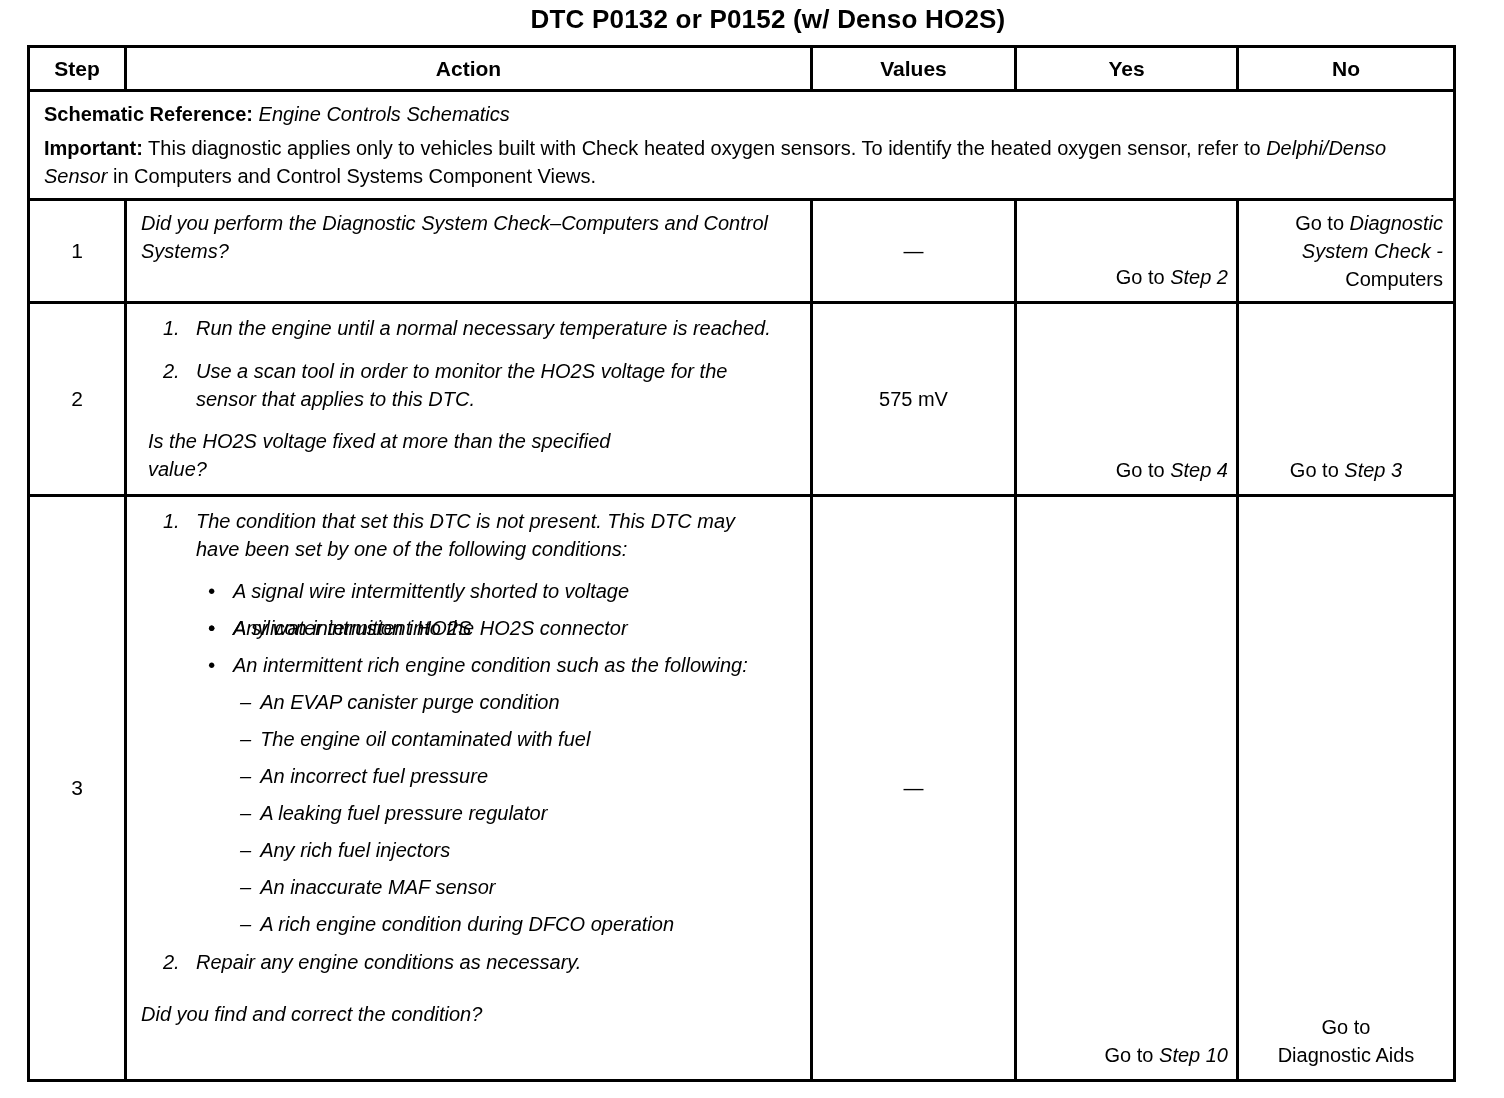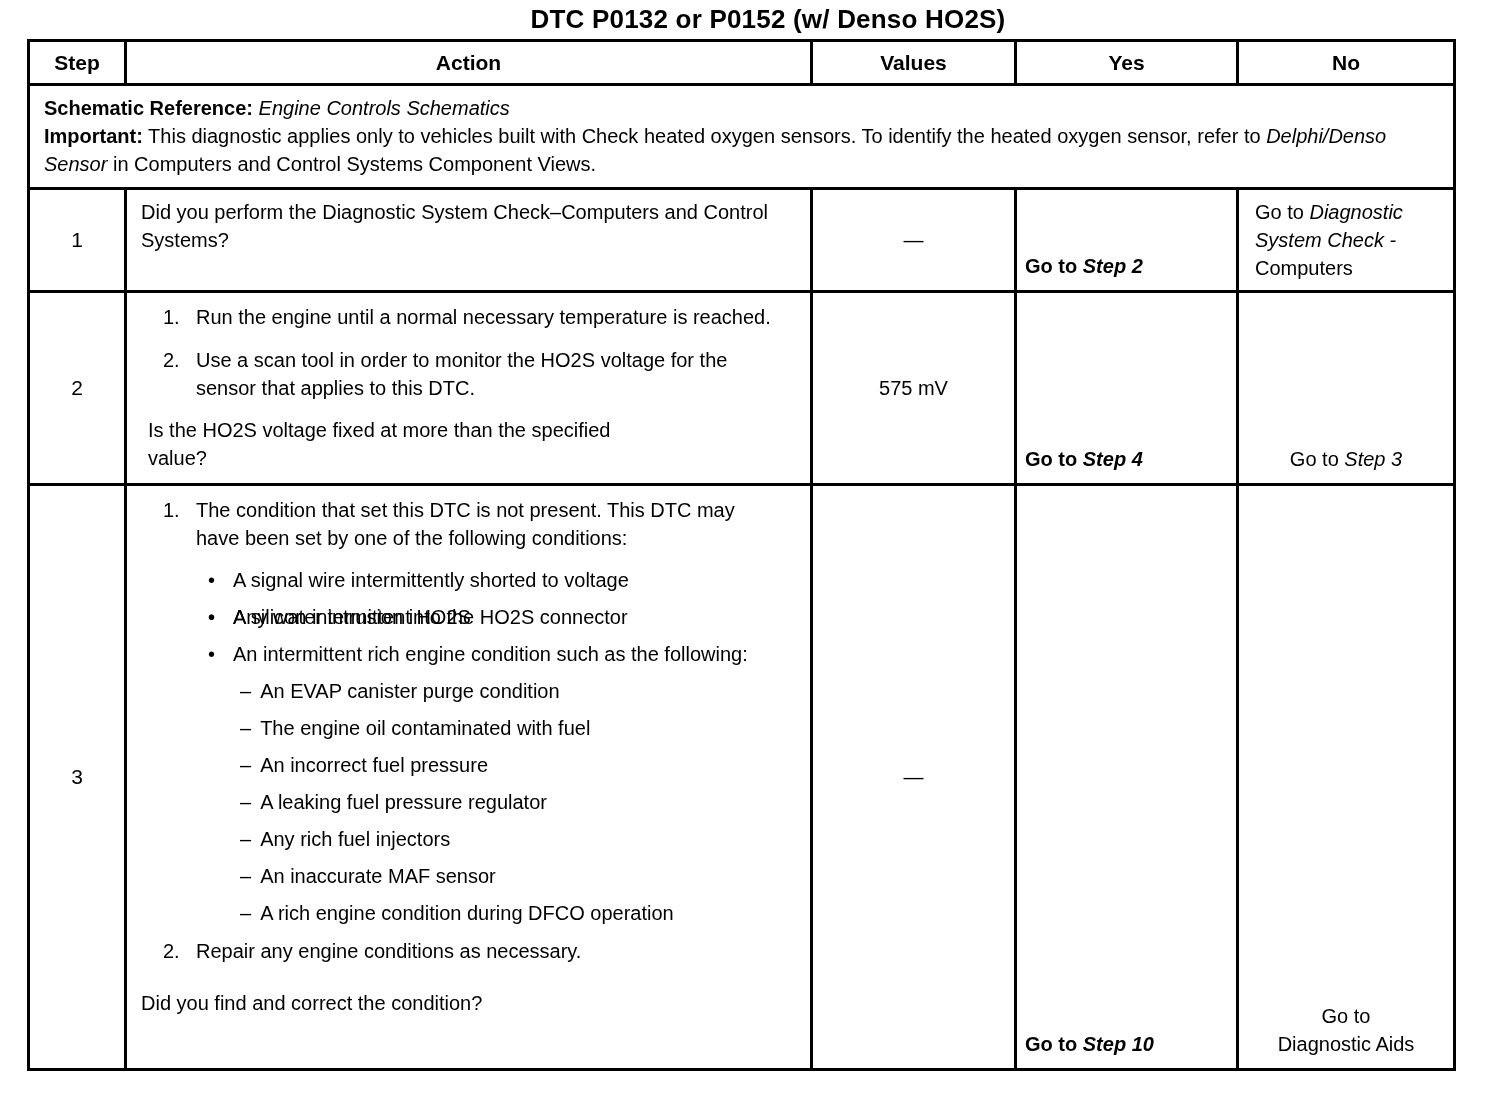--- a/index.html
+++ b/index.html
@@ -9,46 +9,46 @@
     font-family: "Liberation Sans", sans-serif;
     color: #000;
     position: relative;
   }
   .page-title {
     position: absolute; top: 4px; left: 16px; width: 100%;
     text-align: center; font-size: 26px; font-weight: bold;
     letter-spacing: 0.2px;
   }
   table.diag {
-    position: absolute; left: 27px; top: 39px;
+    position: absolute; left: 27px; top: 45px;
     border-collapse: collapse;
     table-layout: fixed;
     width: 1426px;
     font-size: 20px;
     line-height: 28px;
   }
   table.diag th, table.diag td {
     border: 3px solid #000;
     overflow: hidden;
   }
   tr.hdr { height: 44px; }
   tr.hdr th { font-size: 21px; font-weight: bold; text-align: center; vertical-align: middle; }
   tr.notes-row { height: 104px; }
   td.notes-cell { vertical-align: top; padding: 8px 14px 8px 14px; }
-  .note-line { margin-bottom: 0; }
+  .note-line { margin-bottom: 6px; }
   .b { font-weight: bold; }
   .i { font-style: italic; }
   tr.r1 { height: 103px; }
   tr.r2 { height: 193px; }
   tr.r3 { height: 585px; }
   td.c-step { text-align: center; vertical-align: middle; font-size: 21px; }
-  td.c-action { vertical-align: top; padding: 8px 18px 8px 14px; }
+  td.c-action { vertical-align: top; padding: 8px 18px 8px 14px; font-style: italic; }
   td.c-values { text-align: center; vertical-align: middle; }
-  td.c-yes { text-align: left; vertical-align: bottom; padding: 6px 8px 10px 8px; font-weight: bold; }
-  td.c-no-top { vertical-align: top; text-align: left; padding: 8px 10px 8px 16px; }
+  td.c-yes { text-align: right; vertical-align: bottom; padding: 6px 8px 10px 8px; }
+  td.c-no-top { vertical-align: top; text-align: right; padding: 8px 10px 8px 16px; }
   td.c-no-bottom { text-align: center; vertical-align: bottom; padding: 18px 8px 10px 8px; }
   .num-row { display: flex; margin: 15px 0 0 22px; }
   .num-row:first-child { margin-top: 2px; }
   .num { flex: none; width: 24px; margin-right: 9px; }
   .bullet-row { display: flex; margin: 9px 0 0 67px; }
   .bullet { flex: none; width: 25px; }
   .dash-row { display: flex; margin: 9px 0 0 99px; }
   .dash { flex: none; margin-right: 9px; }
   .question { margin-top: 14px; }
   .q-narrow { max-width: 505px; margin-left: 7px; }

